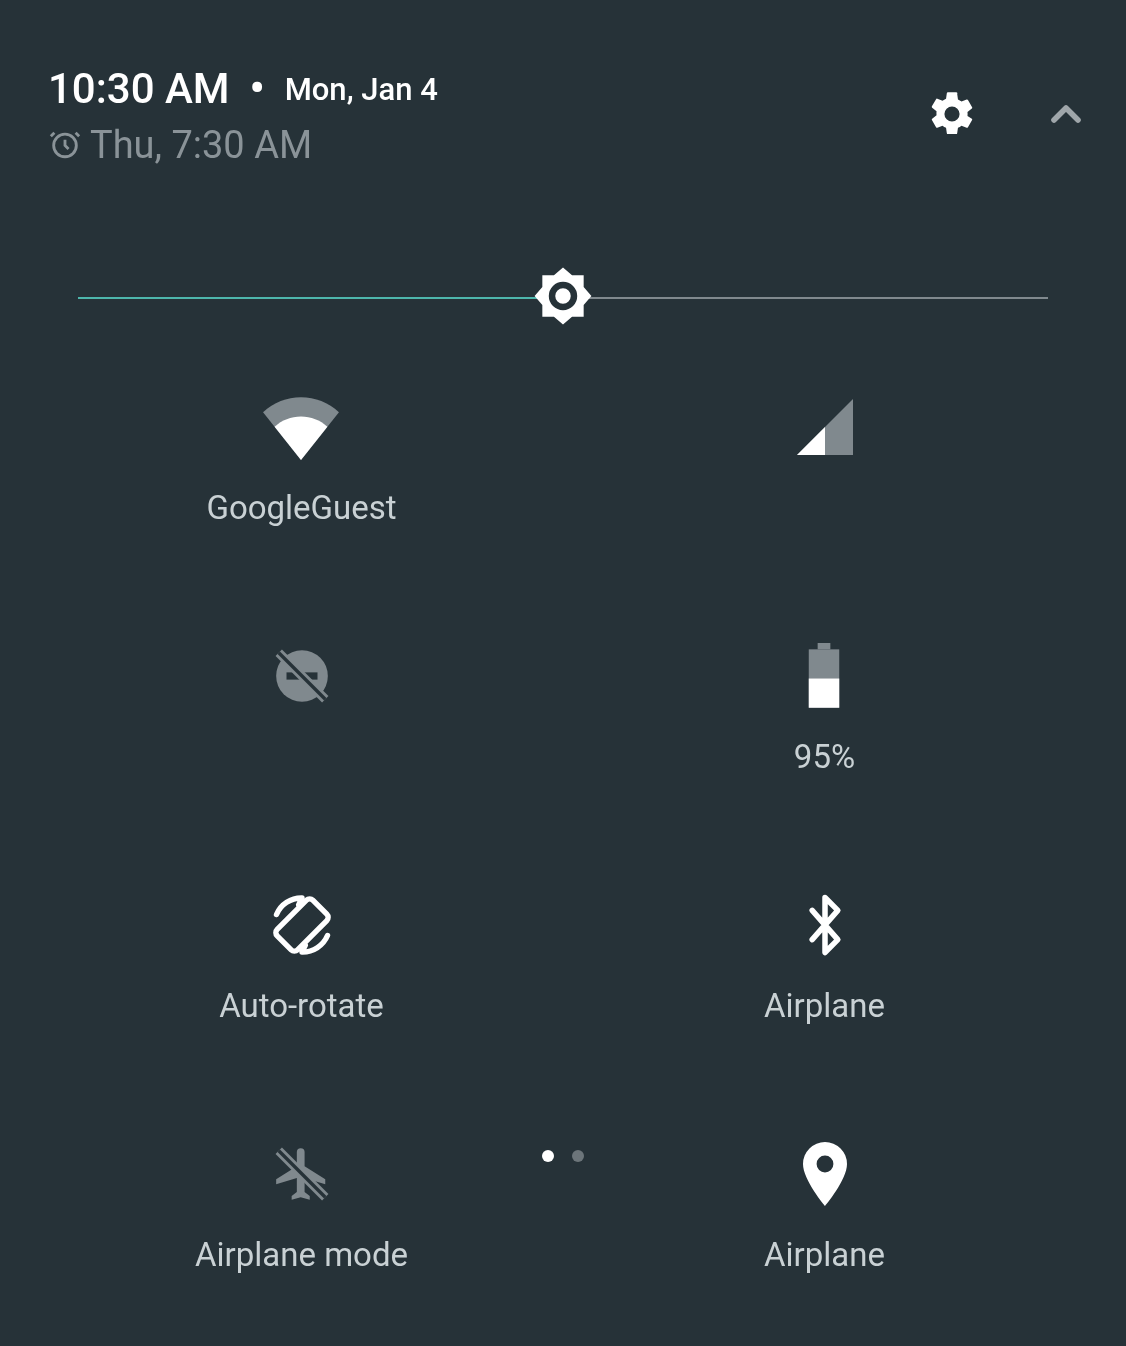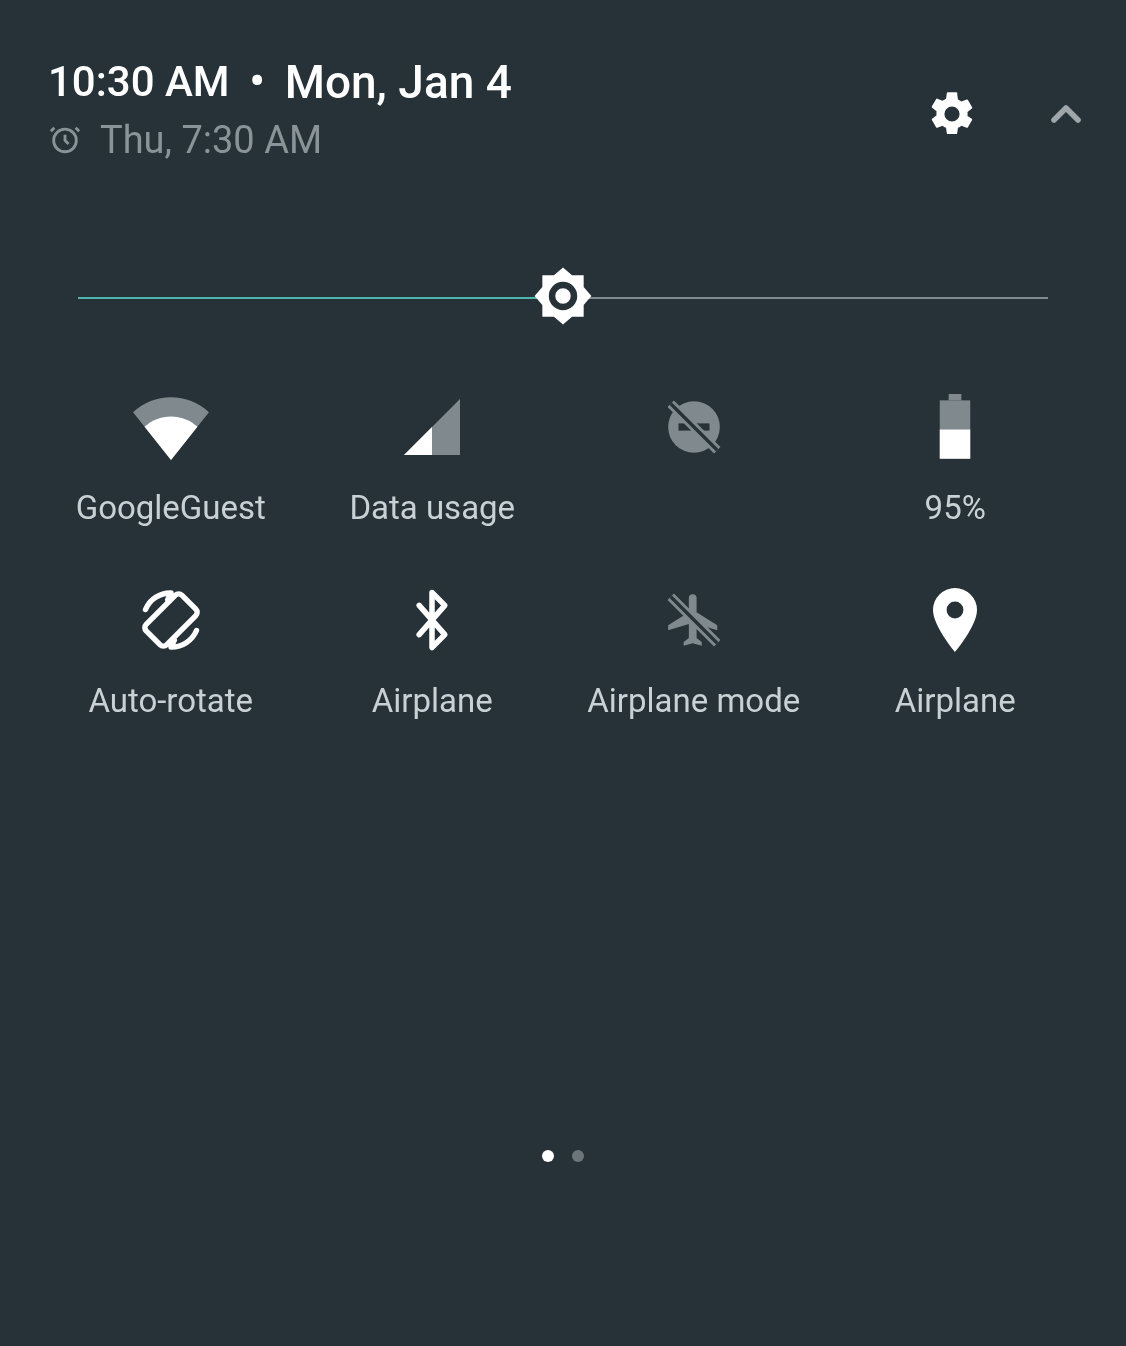--- a/index.html
+++ b/index.html
@@ -16,42 +16,42 @@
     margin:0;padding:0;
     width:1126px;height:1346px;
     background:var(--bg);
     font-family:Roboto,"Helvetica Neue",Arial,sans-serif;
     color:var(--txt);
     overflow:hidden;
   }
   .panel{position:relative;width:100%;height:100%;}
 
   
-  .hdr{position:absolute;left:48px;top:59px;line-height:1;}
+  .hdr{position:absolute;left:48px;top:68px;line-height:1;}
   .hdr-top{display:flex;align-items:center;gap:20px;}
   .time{font-size:42px;font-weight:500;color:var(--white);}
   .dot{font-size:42px;color:var(--white);font-weight:700;line-height:0;}
-  .date{font-size:46px;font-weight:500;color:var(--white);}
-  .hdr-alarm{display:flex;align-items:center;gap:18px;margin-top:16px;}
+  .date{font-size:31px;font-weight:500;color:var(--white);}
+  .hdr-alarm{display:flex;align-items:center;gap:8px;margin-top:16px;}
   .alarm-time{font-size:38px;color:var(--txt-dim);}
 
   .hdr-actions{position:absolute;right:36px;top:88px;display:flex;align-items:center;gap:64px;}
   .icon-btn{display:flex;align-items:center;justify-content:center;cursor:pointer;}
 
   
   .bright{position:absolute;left:78px;right:78px;top:268px;height:60px;display:flex;align-items:center;}
   .track{position:relative;width:100%;height:2px;background:var(--grey);}
   .fill{position:absolute;left:0;top:0;height:2px;background:var(--teal);}
   .thumb{position:absolute;top:50%;transform:translate(-50%,-50%);}
 
   
   .grid{
     position:absolute;left:40px;right:40px;top:394px;
-    display:grid;grid-template-columns:repeat(4,1fr);
-    row-gap:60px;justify-items:center;
+    display:grid;grid-template-columns:repeat(2,1fr);
+    row-gap:116px;justify-items:center;
   }
   .tile{display:flex;flex-direction:column;align-items:center;gap:28px;cursor:pointer;}
   .tile .ico{height:66px;display:flex;align-items:center;justify-content:center;}
   .tile .label{font-size:33px;color:var(--txt);white-space:nowrap;}
 
   
   .pager{position:absolute;left:0;right:0;top:1150px;display:flex;gap:18px;justify-content:center;}
   .pager-dot{width:12px;height:12px;border-radius:50%;}
   .pager-dot.active{background:var(--white);}
   .pager-dot.inactive{background:var(--pager-dim);}
@@ -122,21 +122,20 @@
       <div class="label">GoogleGuest</div>
     </div>
 
     <div class="tile">
       <div class="ico">
         <svg width="56" height="56" viewBox="0 0 20 20">
           <polygon points="20,0 20,20 0,20" fill="#80898e"></polygon>
           <polygon points="10,10 10,20 0,20" fill="#ffffff"></polygon>
         </svg>
       </div>
-      <div class="label">Data usage</div>
     </div>
 
 
     <div class="tile">
       <div class="ico">
         <svg width="62" height="62" viewBox="0 0 24 24">
           <circle cx="12" cy="12" r="10" fill="#80898e"></circle>
           <rect x="6" y="10.6" width="12" height="2.8" fill="#263238"></rect>
           <line x1="3" y1="3" x2="21" y2="21" stroke="#80898e" stroke-width="3.5"></line>
           <line x1="3" y1="3" x2="21" y2="21" stroke="#263238" stroke-width="1.3"></line>

